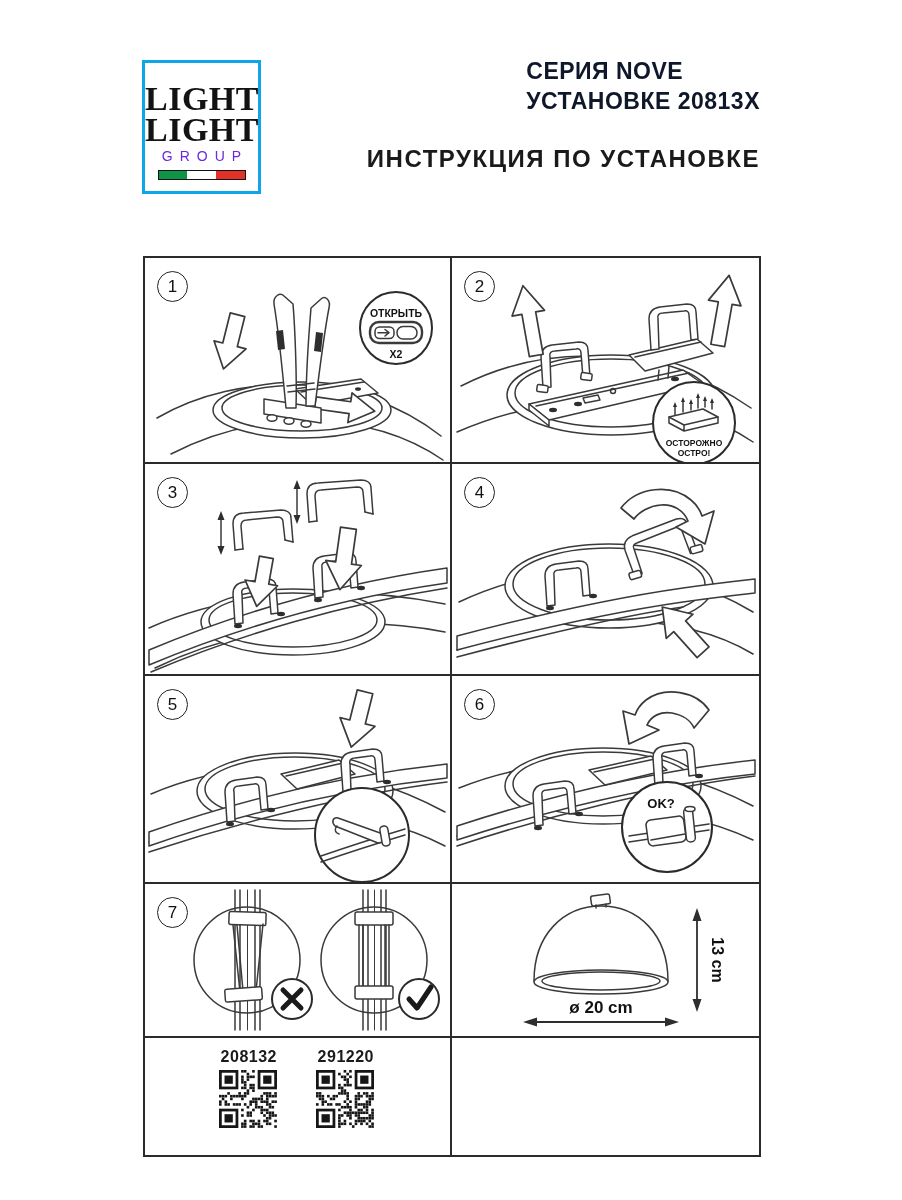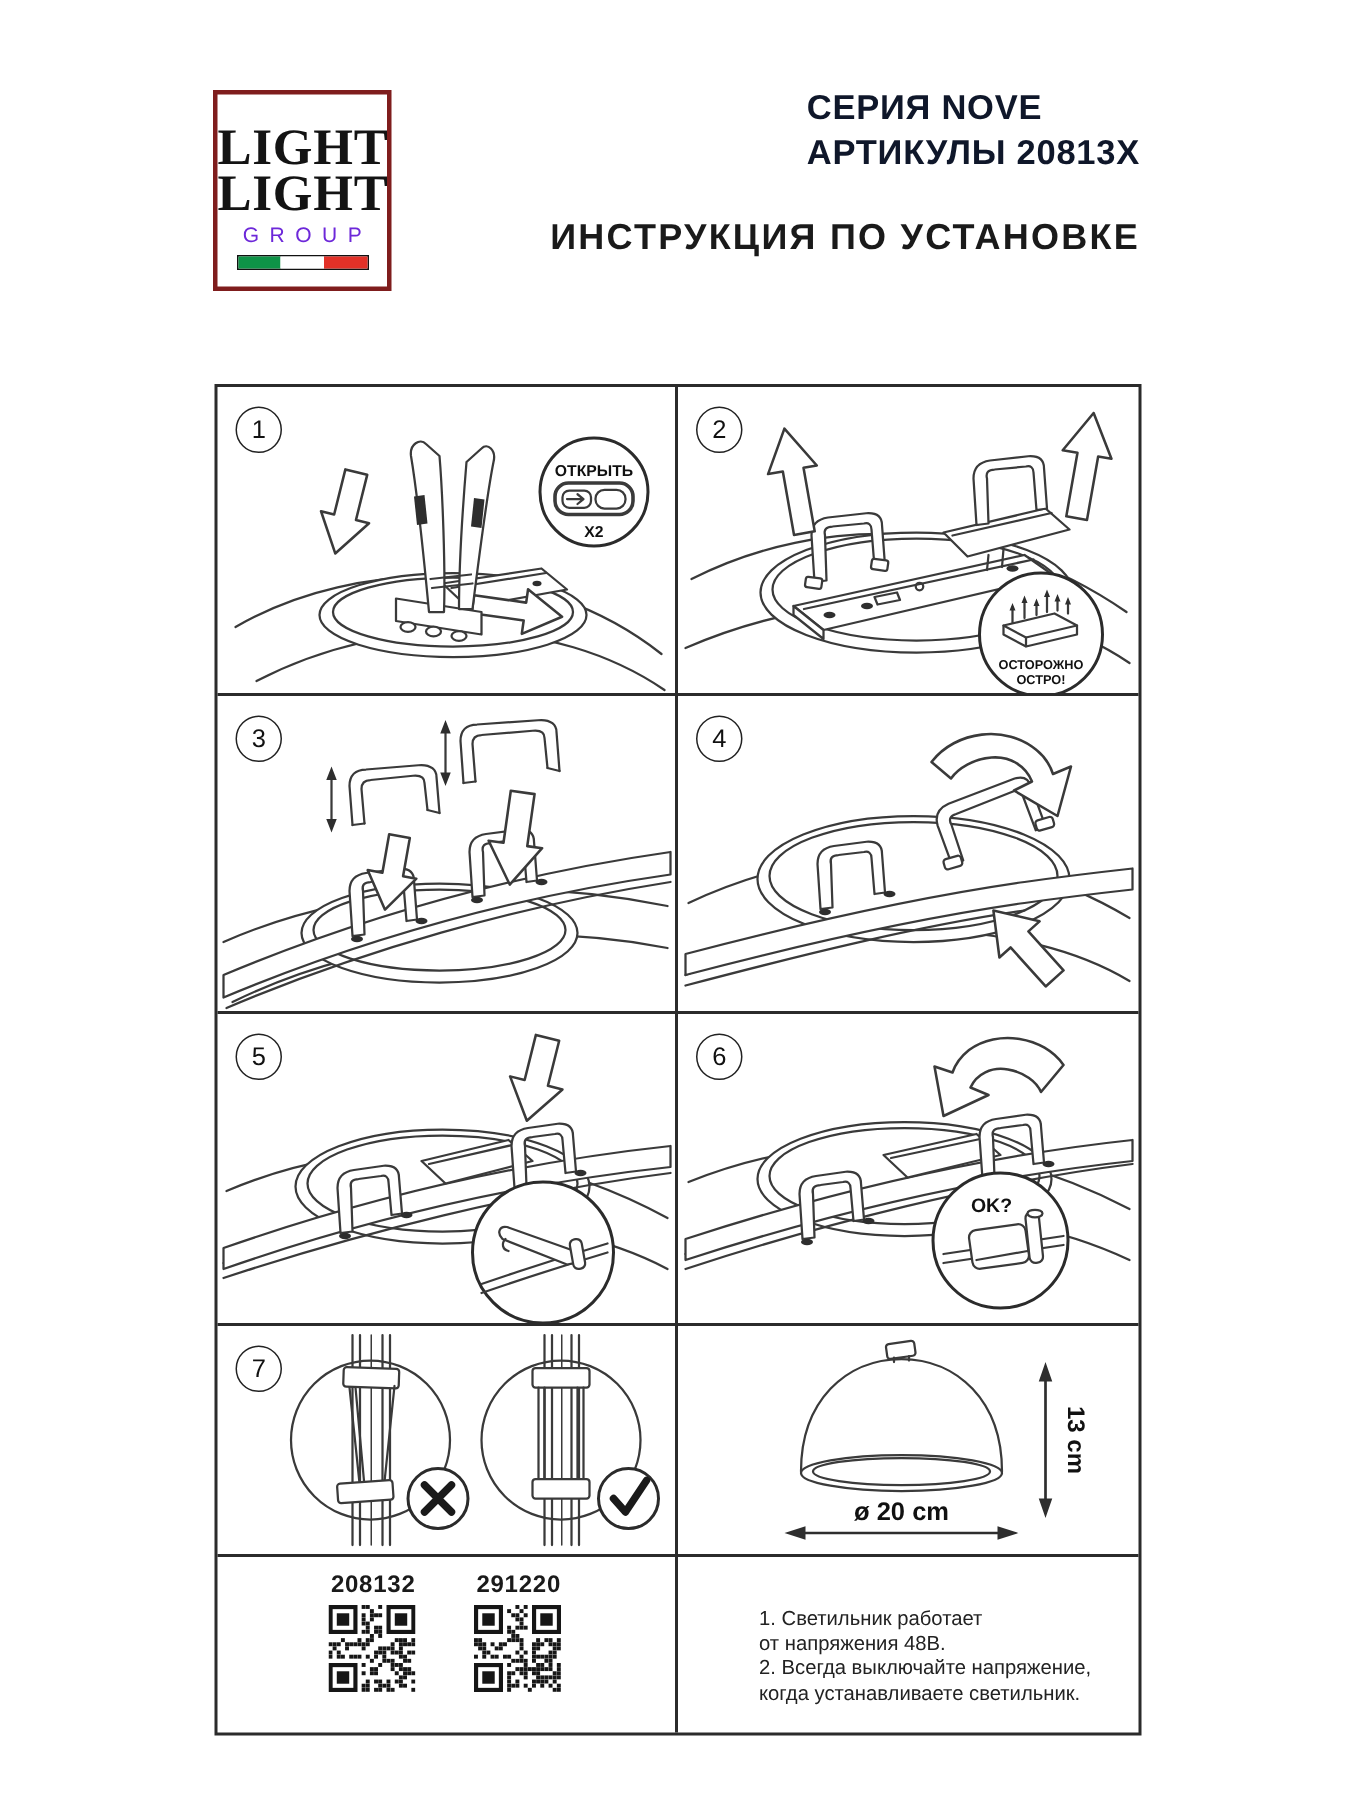--- a/index.html
+++ b/index.html
@@ -1,21 +1,21 @@
 <!DOCTYPE html>
 <html><head>
 <meta charset="utf-8">
 <style>
   html,body{margin:0;padding:0;background:#fff;}
   .page{position:relative;width:902px;height:1200px;background:#fff;overflow:hidden;
         font-family:"Liberation Sans",sans-serif;color:#111;}
 
   
   .logo-box{position:absolute;left:142px;top:60px;width:119px;height:134px;
-            border:3px solid #7f1d1d;box-sizing:border-box;text-align:center;background:#fff;}
+            border:3px solid #0ea5e9;box-sizing:border-box;text-align:center;background:#fff;}
   .logo-word{font-family:"Liberation Serif",serif;font-weight:bold;font-size:34px;
              line-height:31px;letter-spacing:.5px;color:#131313;}
   .logo-word.first{margin-top:20px;}
   .logo-group{font-size:14px;letter-spacing:7px;margin-top:3px;margin-left:7px;color:#6d28d9;}
   .logo-flag{width:88px;height:10px;margin:6px auto 0;border:1px solid #111;display:flex;box-sizing:border-box;}
   .logo-flag span{flex:1 1 33%;}
 
   .hdr-top{position:absolute;right:142px;top:56px;text-align:left;
            font-weight:bold;font-size:23px;line-height:30px;letter-spacing:.5px;color:#0f172a;}
   .hdr-main{position:absolute;right:142px;top:144px;text-align:center;
@@ -64,21 +64,21 @@
     <div class="logo-group">GROUP</div>
     <div class="logo-flag">
       <span style="background:#0e9347"></span>
       <span style="background:#ffffff"></span>
       <span style="background:#e23128"></span>
     </div>
   </div>
 
   <div class="hdr-top">
     <div>СЕРИЯ NOVE</div>
-    <div>АРТИКУЛЫ 20813X</div>
+    <div>УСТАНОВКЕ 20813X</div>
   </div>
 
   <div class="hdr-main">
     <div>ИНСТРУКЦИЯ ПО УСТАНОВКЕ</div>
   </div>
 
   <div class="grid">
 
     <div class="cell">
       <div class="stepnum">1</div>
@@ -561,23 +561,15 @@
             <rect x="38.666666666666664" y="0" width="19.333333333333332" height="19.333333333333332" fill="#161616"></rect>
             <rect x="41.42857142857143" y="2.761904761904762" width="13.80952380952381" height="13.80952380952381" fill="#fff"></rect>
             <rect x="44.19047619047619" y="5.523809523809524" width="8.285714285714285" height="8.285714285714285" fill="#161616"></rect>
             <rect x="0" y="38.666666666666664" width="19.333333333333332" height="19.333333333333332" fill="#161616"></rect>
             <rect x="2.761904761904762" y="41.42857142857143" width="13.80952380952381" height="13.80952380952381" fill="#fff"></rect>
             <rect x="5.523809523809524" y="44.19047619047619" width="8.285714285714285" height="8.285714285714285" fill="#161616"></rect>
           </svg>
       </div>
     </div>
 
-    <div class="cell lc lr">
-      <div class="notes">
-        <div>1. Светильник работает</div>
-        <div>от напряжения 48В.</div>
-        <div>2. Всегда выключайте напряжение,</div>
-        <div>когда устанавливаете светильник.</div>
-      </div>
-    </div>
 
   </div>
 </div>
 
 </body></html>

